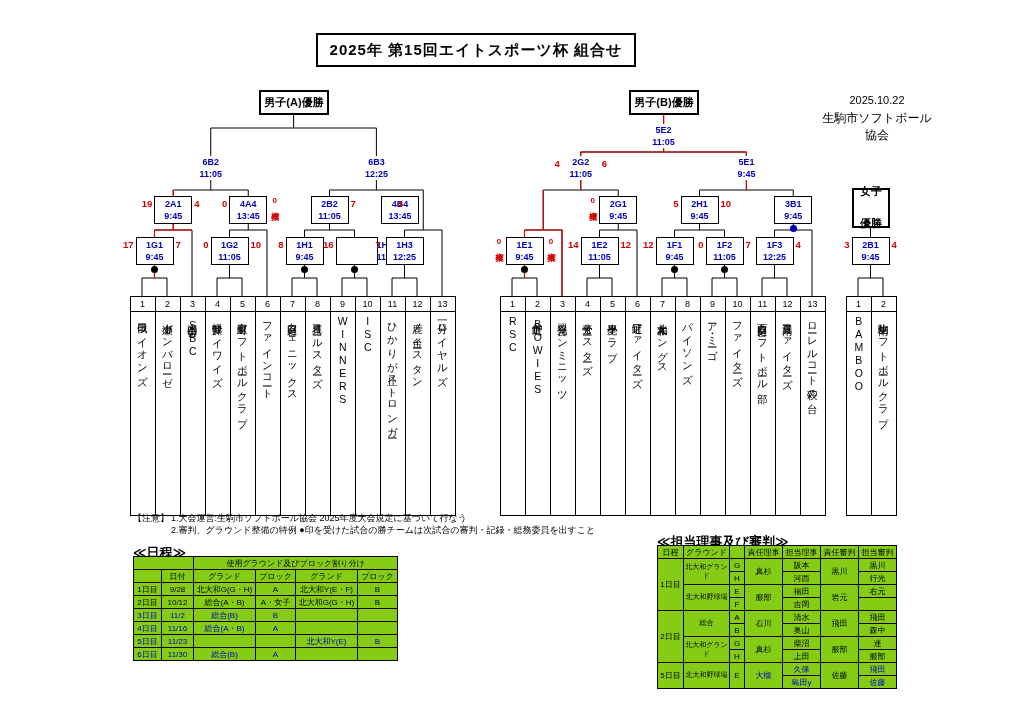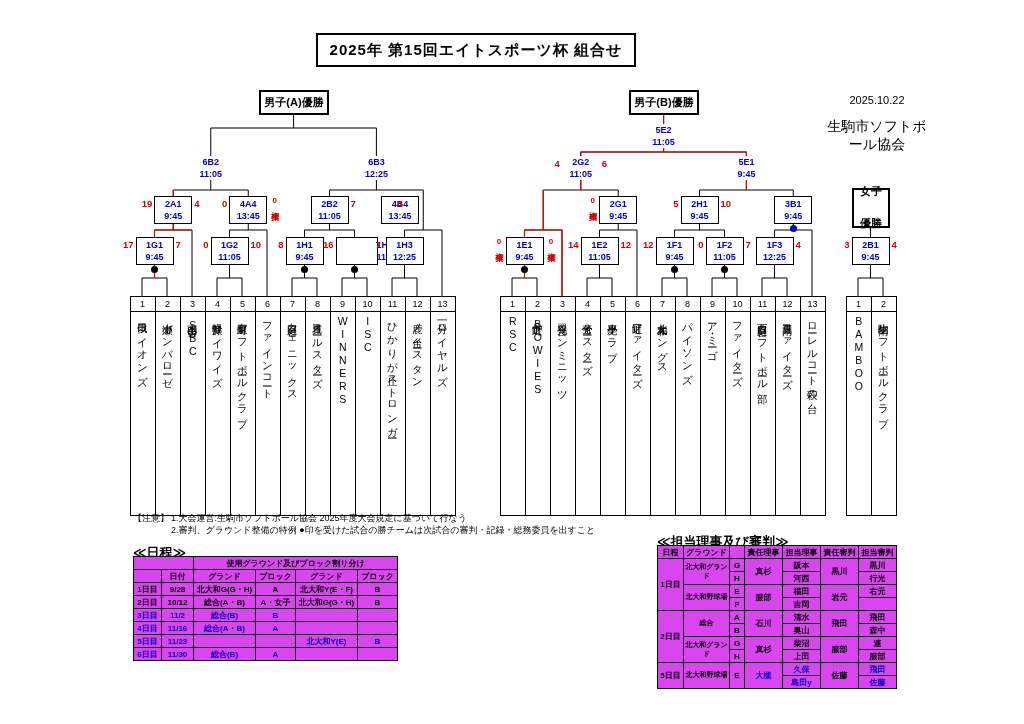--- a/index.html
+++ b/index.html
@@ -3,21 +3,21 @@
 <meta charset="utf-8">
 <style>
   html,body{margin:0;padding:0;background:#e8e8e8;}
   #canvas{position:relative;width:1024px;height:724px;background:#fff;overflow:hidden;
           font-family:"Liberation Sans","DejaVu Sans",sans-serif;color:#000;}
   .abs{position:absolute;}
   .title-box{left:316px;top:33px;width:320px;height:34px;border:2px solid #000;box-sizing:border-box;
              display:flex;align-items:center;justify-content:center;font-weight:bold;font-size:15px;letter-spacing:1px;}
   .date-block{left:822px;top:94px;width:110px;text-align:center;}
   .date-line{font-size:11px;}
-  .org-line{font-size:14px;margin-top:12px;}
+  .org-line{font-size:12px;margin-top:4px;}
   .champ{border:2px solid #000;font-weight:bold;font-size:11px;padding:3px 0;text-align:center;
          box-sizing:border-box;background:#fff;}
   .champ-w{left:852px;top:188px;width:38px;height:40px;border:2px solid #000;box-sizing:border-box;
            display:flex;flex-direction:column;align-items:center;justify-content:center;
            font-weight:bold;font-size:11px;line-height:1.25;background:#fff;gap:18px;}
   
   .match{width:38px;text-align:center;font-size:9px;font-weight:bold;color:#0000bb;background:#fff;
          line-height:12px;box-sizing:border-box;}
   .match.boxed{border:1px solid #000;padding:1px 0;}
   .score{color:#d00000;font-size:9.5px;font-weight:bold;width:22px;line-height:10px;}
@@ -29,21 +29,21 @@
   .tcol{width:25px;box-sizing:border-box;border-left:1px solid #000;}
   .tnum{height:14px;line-height:14px;border-top:1px solid #000;border-bottom:1px solid #000;
         font-size:9px;text-align:center;}
   .tname{height:204px;border-bottom:1px solid #000;display:flex;justify-content:center;
          padding-top:3px;box-sizing:border-box;}
   .tname span{writing-mode:vertical-rl;text-orientation:upright;font-size:10.5px;line-height:1;letter-spacing:1px;}
   
   .notes{left:133px;top:512px;width:520px;display:flex;font-size:9px;line-height:1.35;}
   .notes .lbl{width:38px;flex:none;}
   
-  table{border-collapse:collapse;background:#d946ef;font-weight:bold;}
+  table{border-collapse:collapse;background:#84cc16;}
   td{border:1px solid #000;font-size:8px;text-align:center;padding:0 1px;height:13px;box-sizing:border-box;}
   .tbl-label{font-size:13px;font-weight:bold;}
   #schedule-table{left:133px;top:556px;}
   #referee-table{left:657px;top:545px;}
   td.ground{font-size:7px;line-height:1.15;}
   .blue{color:#0000bb;}
   tr.blue td{color:#0000bb;}
 </style>
 </head>
 <body>

